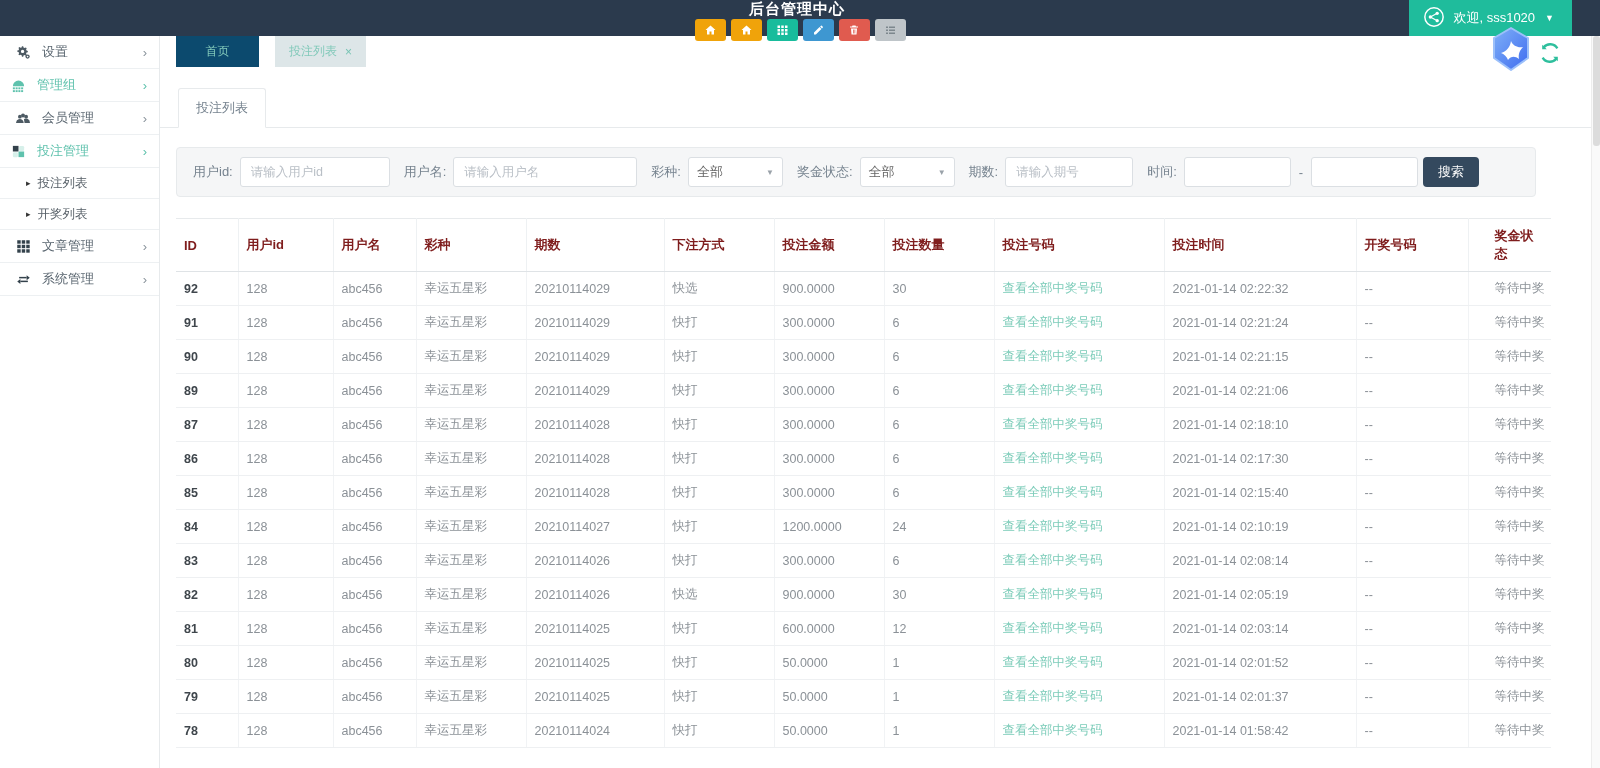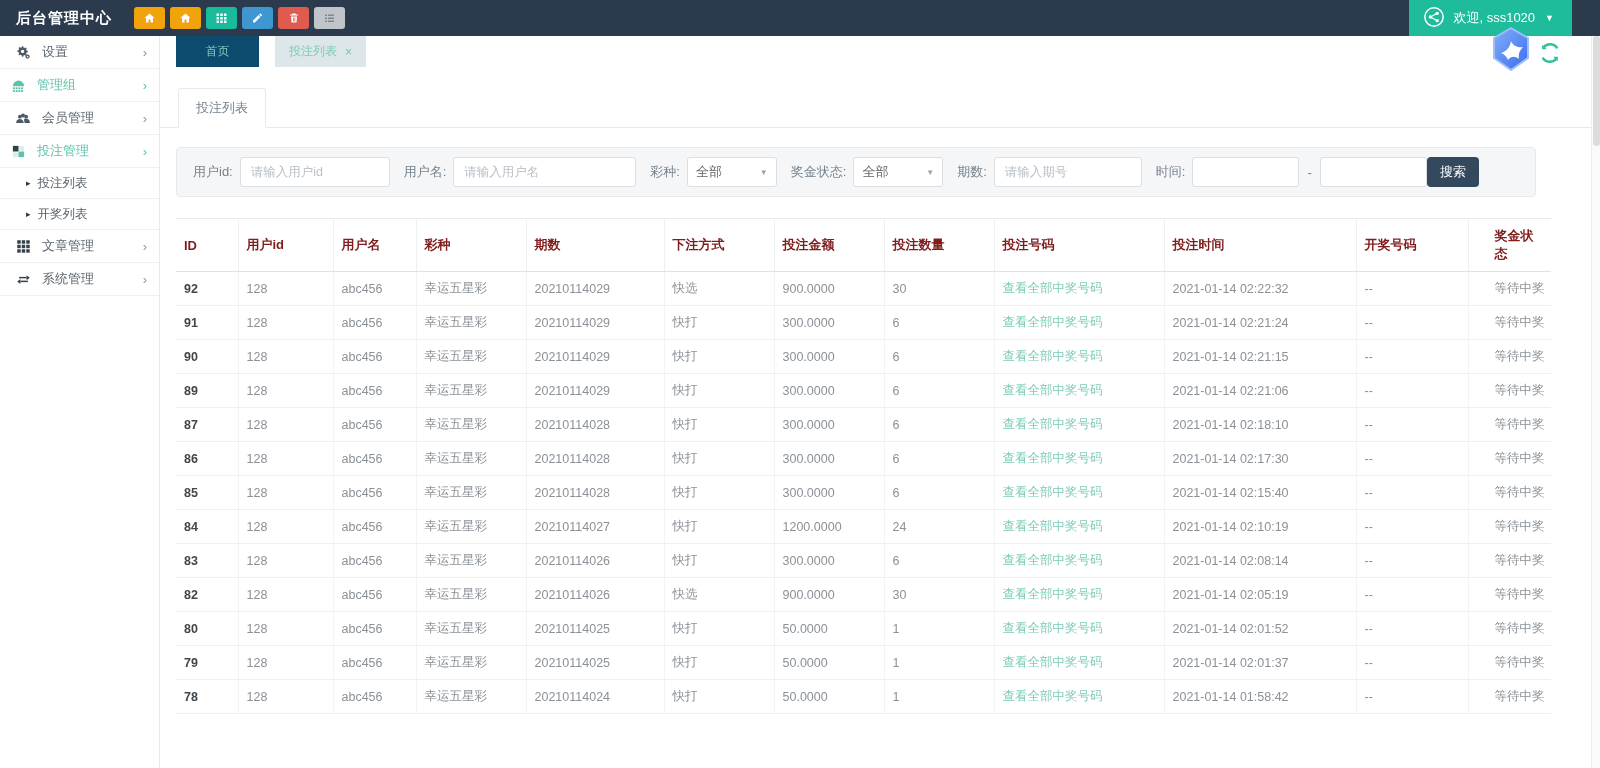--- a/index.html
+++ b/index.html
@@ -1,20 +1,20 @@
 <!DOCTYPE html>
 <html><head>
 <meta charset="utf-8">
 <style>
   * { margin:0; padding:0; box-sizing:border-box; }
   html,body { width:1600px; height:768px; overflow:hidden; }
   body { font-family:"Liberation Sans","DejaVu Sans",sans-serif; background:#ffffff; position:relative; }
 
   
-  .header { position:absolute; left:0; top:0; width:1600px; height:36px; background:#2b3a4d; display:flex; align-items:center; z-index:5; }
+  .header { position:absolute; left:0; top:0; width:1600px; height:36px; background:#2b3a4d; display:flex; align-items:center; z-index:5;flex-direction:column; }
   .brand { color:#ffffff; font-size:15px; font-weight:bold; padding:0 22px 0 16px; letter-spacing:1px; }
   .toolbar { display:flex; gap:5px; align-items:center; }
   .tbtn { width:31px; height:22px; border:none; border-radius:3px; display:flex; align-items:center; justify-content:center; cursor:pointer; }
   .tbtn svg { display:block; }
   .tbtn.orange { background:#f0a30a; }
   .tbtn.green  { background:#18bc9c; }
   .tbtn.blue   { background:#3e97d1; }
   .tbtn.red    { background:#e05b4f; }
   .tbtn.gray   { background:#bfc5c9; }
 
@@ -49,21 +49,21 @@
 
   .card-tabs { margin-top:21px; padding-left:18px; border-bottom:1px solid #e7eaec; }
   .card-tab { display:inline-block; padding:10px 17px; border:1px solid #e7eaec; border-bottom:1px solid #ffffff; border-radius:3px 3px 0 0; background:#fff; font-size:13px; color:#76838f; margin-bottom:-1px; cursor:pointer; }
 
   
   .filterbar { margin:19px 55px 21px 16px; background:#f5f6f7; border:1px solid #e7eaec; border-radius:4px; height:50px; display:flex; align-items:center; padding:12px 14px; font-size:13px; color:#76838f; }
   .f-label { margin:0 7px 0 14px; white-space:nowrap; }
   .f-label:first-child { margin-left:2px; }
   .f-input { height:30px; border:1px solid #dbdfe3; border-radius:3px; background:#fff; padding:0 10px; font-size:12.5px; color:#555; font-family:inherit; outline:none; }
   .f-input::placeholder { color:#b9bfc6; }
-  .w-uid { width:150px; } .w-uname { width:184px; } .w-period { width:148px; } .w-time { width:107px; }
+  .w-uid { width:150px; } .w-uname { width:184px; } .w-period { width:128px; } .w-time { width:107px; }
   .f-select { height:30px; width:95px; border:1px solid #dbdfe3; border-radius:3px; background:#fff; display:flex; align-items:center; padding:0 8px; color:#666; cursor:pointer; }
   .f-select .sel-caret { margin-left:auto; color:#9aa2a9; font-size:8px; }
   .dash { margin:0 8px; color:#76838f; }
   .search-btn { margin-left:auto; margin-right:42px; height:30px; width:56px; background:#34495e; color:#fff; border:none; border-radius:4px; font-size:13px; cursor:pointer; font-family:inherit; }
 
   
   .bet-table { margin-left:16px; width:1375px; border-collapse:collapse; table-layout:fixed; }
   .bet-table th { border-top:1px solid #e7eaec; border-bottom:1px solid #dfe3e6; border-right:1px solid #eef1f3; font-size:13px; font-weight:bold; color:#7f1d1d; text-align:left; padding:8px 8px; height:31px; background:#fff; }
   .bet-table td { border-bottom:1px solid #eef0f2; border-right:1px solid #f1f3f5; font-size:12.5px; color:#8b9197; padding:8px 8px; height:31px; white-space:nowrap; overflow:hidden; }
   .bet-table th:last-child, .bet-table td:last-child { border-right:none;padding-left:26px; }
@@ -485,20 +485,34 @@
           <td>20210114026</td>
           <td>快选</td>
           <td>900.0000</td>
           <td>30</td>
           <td><a class="cell-link">查看全部中奖号码</a></td>
           <td>2021-01-14 02:05:19</td>
           <td>--</td>
           <td>等待中奖</td>
         </tr>
         <tr>
+          <td>81</td>
+          <td>128</td>
+          <td>abc456</td>
+          <td>幸运五星彩</td>
+          <td>20210114025</td>
+          <td>快打</td>
+          <td>600.0000</td>
+          <td>12</td>
+          <td><a class="cell-link">查看全部中奖号码</a></td>
+          <td>2021-01-14 02:03:14</td>
+          <td>--</td>
+          <td>等待中奖</td>
+        </tr>
+        <tr>
           <td>80</td>
           <td>128</td>
           <td>abc456</td>
           <td>幸运五星彩</td>
           <td>20210114025</td>
           <td>快打</td>
           <td>50.0000</td>
           <td>1</td>
           <td><a class="cell-link">查看全部中奖号码</a></td>
           <td>2021-01-14 02:01:52</td>

